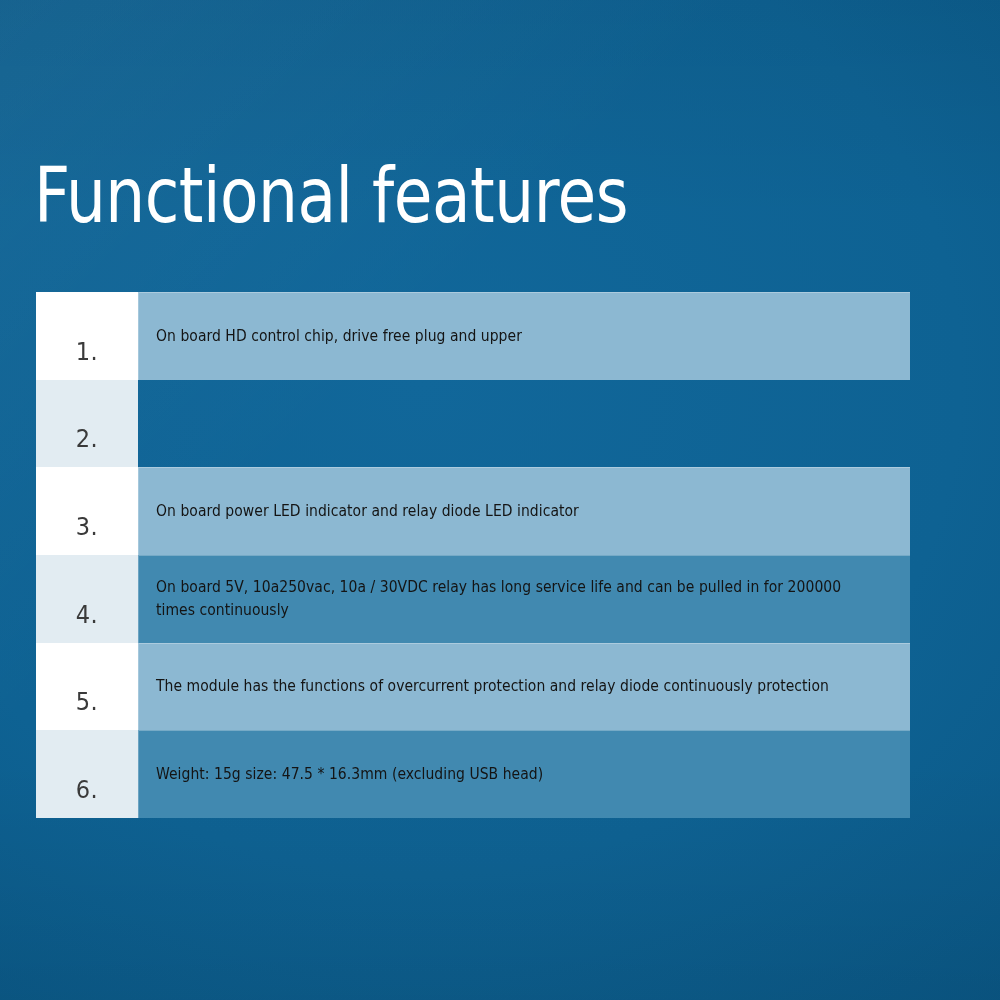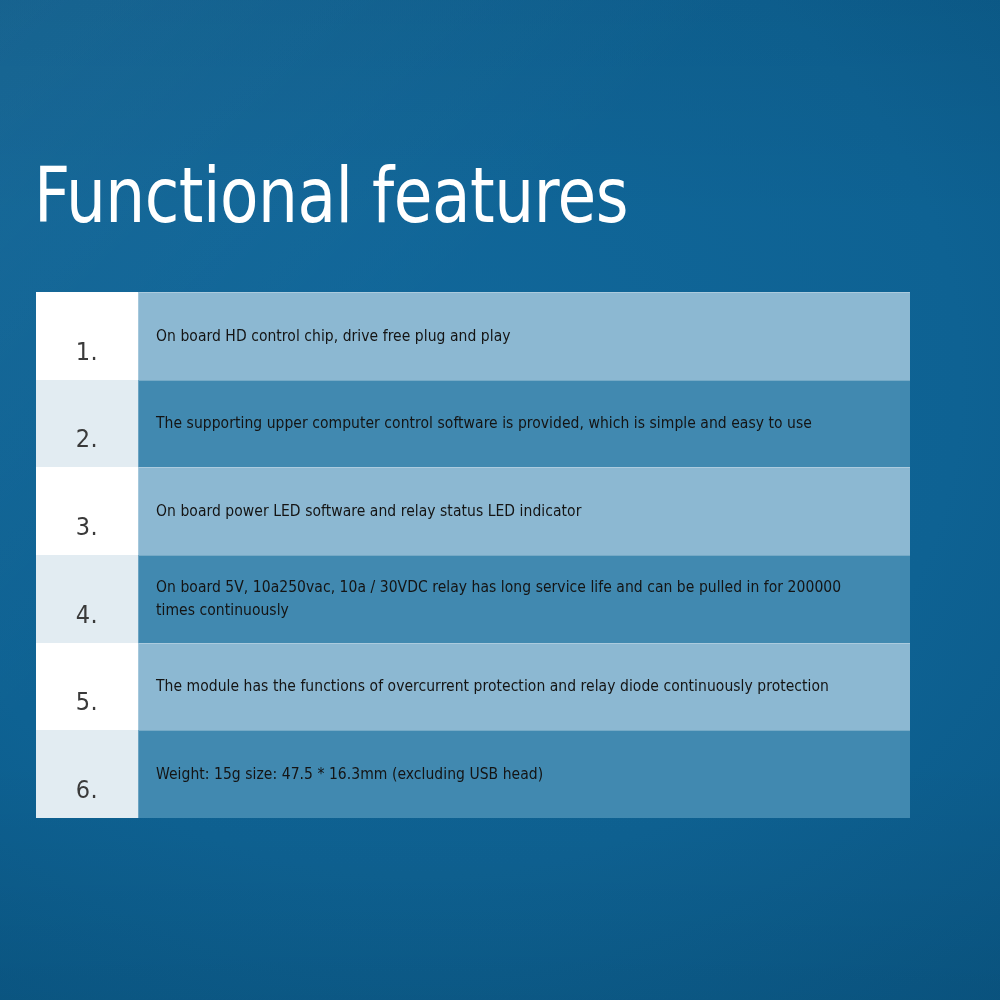--- a/index.html
+++ b/index.html
@@ -121,39 +121,36 @@
 
   <div class="title">Functional features</div>
 
   <div class="table">
 
     <div class="row odd">
       <div class="num-cell">
         <span>1.</span>
       </div>
       <div class="text-cell">
-        <span>On board HD control chip, drive free plug and play</span>
+        <span>On board HD control chip, drive free plug and upper</span>
       </div>
     </div>
 
     <div class="row even">
       <div class="num-cell">
         <span>2.</span>
-      </div>
-      <div class="text-cell">
-        <span>The supporting upper computer control software is provided, which is simple and easy to use</span>
       </div>
     </div>
 
     <div class="row odd">
       <div class="num-cell">
         <span>3.</span>
       </div>
       <div class="text-cell">
-        <span>On board power LED software and relay status LED indicator</span>
+        <span>On board power LED indicator and relay diode LED indicator</span>
       </div>
     </div>
 
     <div class="row even">
       <div class="num-cell">
         <span>4.</span>
       </div>
       <div class="text-cell">
         <span>On board 5V, 10a250vac, 10a / 30VDC relay has long service life and can be pulled in for 200000 times continuously</span>
       </div>

